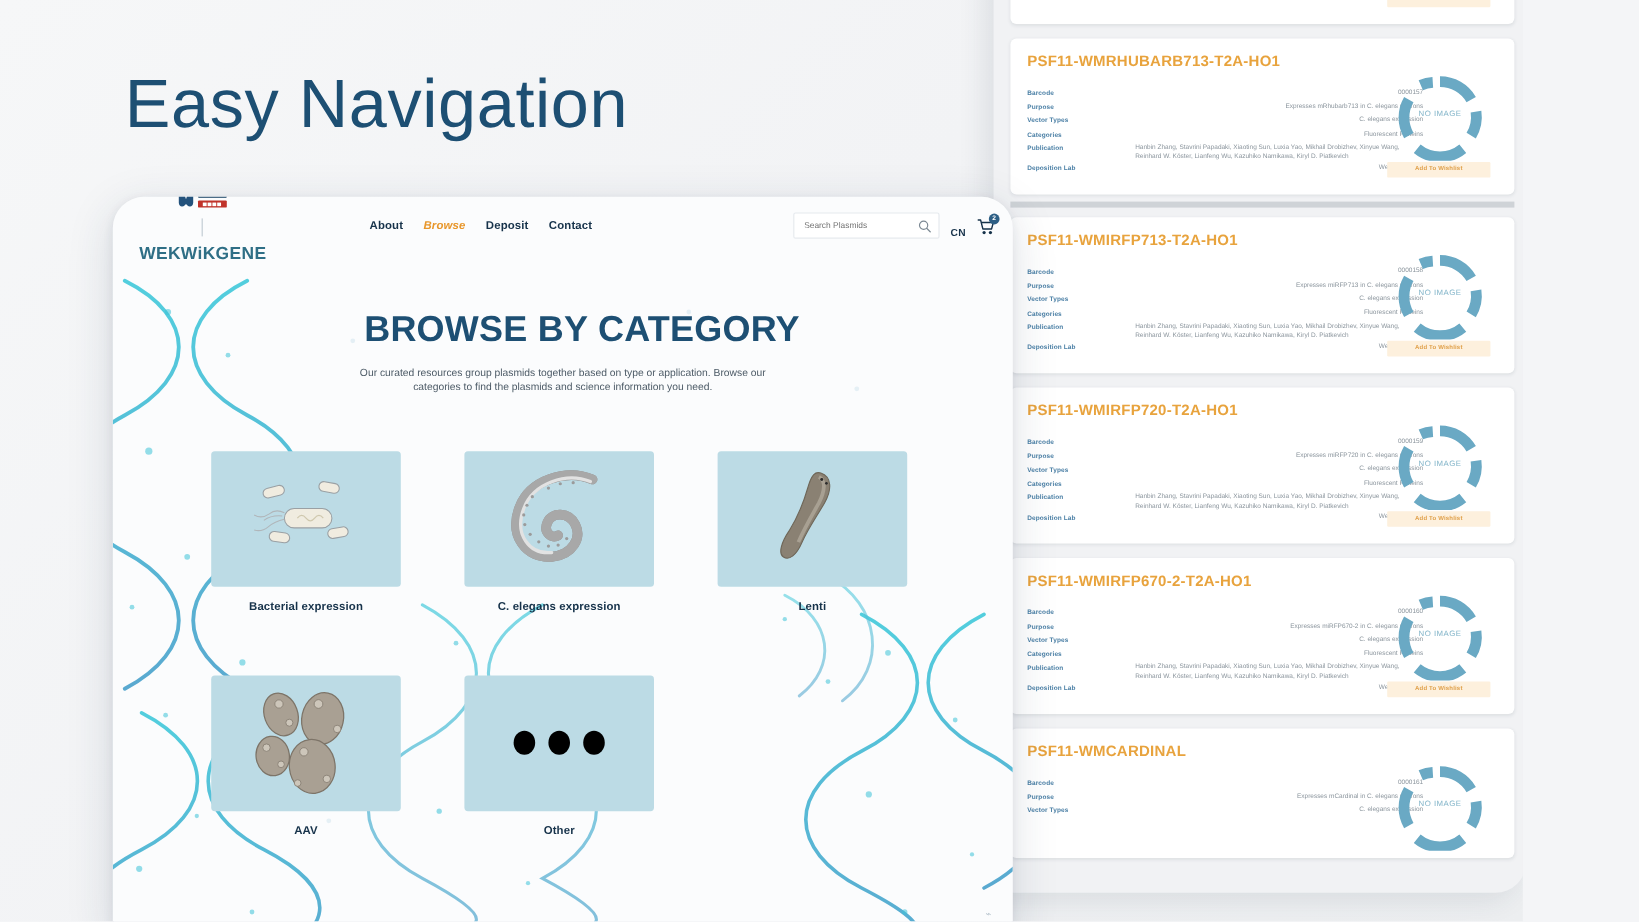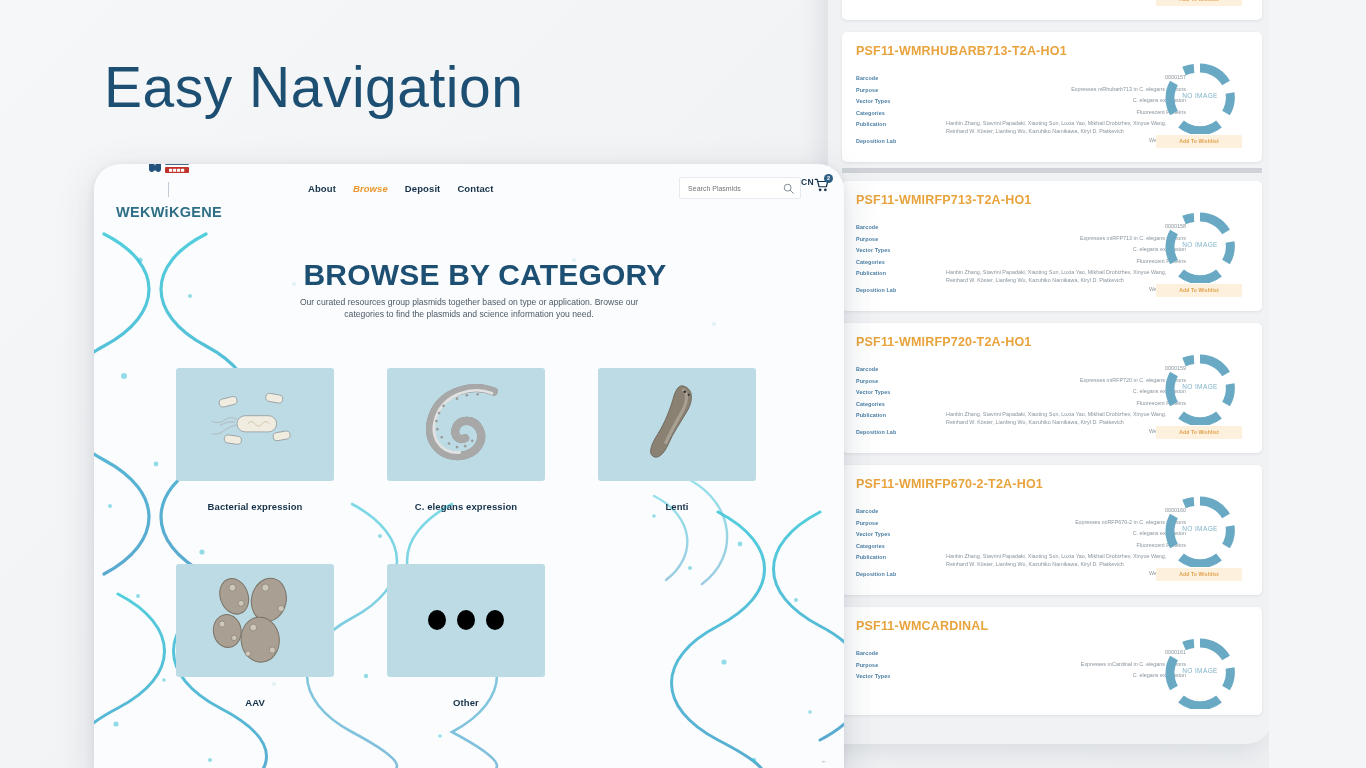--- a/index.html
+++ b/index.html
@@ -81,58 +81,58 @@
     position: relative; z-index: 5;
     height: 48px; display: flex; align-items: center;
     padding: 0 14px 0 22px;
   }
   .logo { display: flex; align-items: center; gap: 7px; flex-direction: column; }
   .logo-sep { width: 1px; height: 15px; background: #c3ccd4; }
   .logo-word { font-size: 14.5px; font-weight: bold; color: #2f6f86; letter-spacing: .3px; }
   .nav-links { display: flex; gap: 17px; margin-left: 86px; }
   .nav-link { font-size: 9.5px; font-weight: bold; color: #16324a; letter-spacing: .1px; cursor: pointer; }
   .nav-link.active { color: #e8972c; font-style: italic; }
-  .nav-right { margin-left: auto; display: flex; align-items: flex-start; }
+  .nav-right { margin-left: auto; display: flex; align-items: flex-end; gap: 9px; }
   .searchbox {
     width: 122px; height: 22px; background: #fff; border: 1px solid #e6eaee;
     border-radius: 2px; display: flex; align-items: center; padding: 0 6px 0 8px;
   }
   .searchbox input {
     border: none; outline: none; flex: 1; font-size: 7px; color: #9aa4ad;
     font-family: "Liberation Sans", sans-serif; background: transparent;
   }
   .cn { font-size: 8.5px; font-weight: bold; color: #16324a; letter-spacing: .3px; cursor: pointer; }
   .cart-wrap { position: relative; width: 16px; height: 18px; }
   .cart-badge {
     position: absolute; right: -3px; top: -3px; width: 9px; height: 9px; border-radius: 50%;
     background: #2d5f85; color: #fff; font-size: 5.5px; line-height: 9px; text-align: center; font-weight: bold;
   }
 
   .hero { position: relative; z-index: 4; text-align: center; margin-top: 46px; }
   .hero h1 {
     font-size: 30px; font-weight: bold; color: #1d4f73; letter-spacing: .2px; padding-left: 32px;
   }
   .hero p {
-    margin-top: 4px; font-size: 8.6px; color: #4c5a66; line-height: 1.45;
+    margin-top: 12px; font-size: 8.6px; color: #4c5a66; line-height: 1.45;
     width: 370px; margin-left: auto; margin-right: auto;
   }
 
   .cat-grid {
     position: relative; z-index: 4;
     margin: 47px auto 0 auto; width: 586px;
     display: grid; grid-template-columns: repeat(3, 158px); gap: 52px 53px;
   }
   .cat-cell { width: 158px; }
   .cat-tile {
     width: 158px; height: 113px; background: #bcdbe5; border-radius: 3px;
     display: flex; align-items: center; justify-content: center; cursor: pointer;
     overflow: hidden;
   }
   .cat-label {
-    margin-top: 20px; text-align: center; font-size: 9.5px;
+    margin-top: 11px; text-align: center; font-size: 9.5px;
     font-weight: bold; color: #16324a; letter-spacing: .1px;
   }
   .dots { display: flex; gap: 11px; }
   .dot { width: 18px; height: 20px; border-radius: 50%; background: #000; }
 
   
   .corner-mark { position: absolute; right: 18px; bottom: 10px; font-size: 8px; color: #b9c6cf; }
   .tiny-mark { position: absolute; left: 1281px; top: 662px; font-size: 7px; color: #c9a87a; z-index: 2;}
 </style>
 </head>

